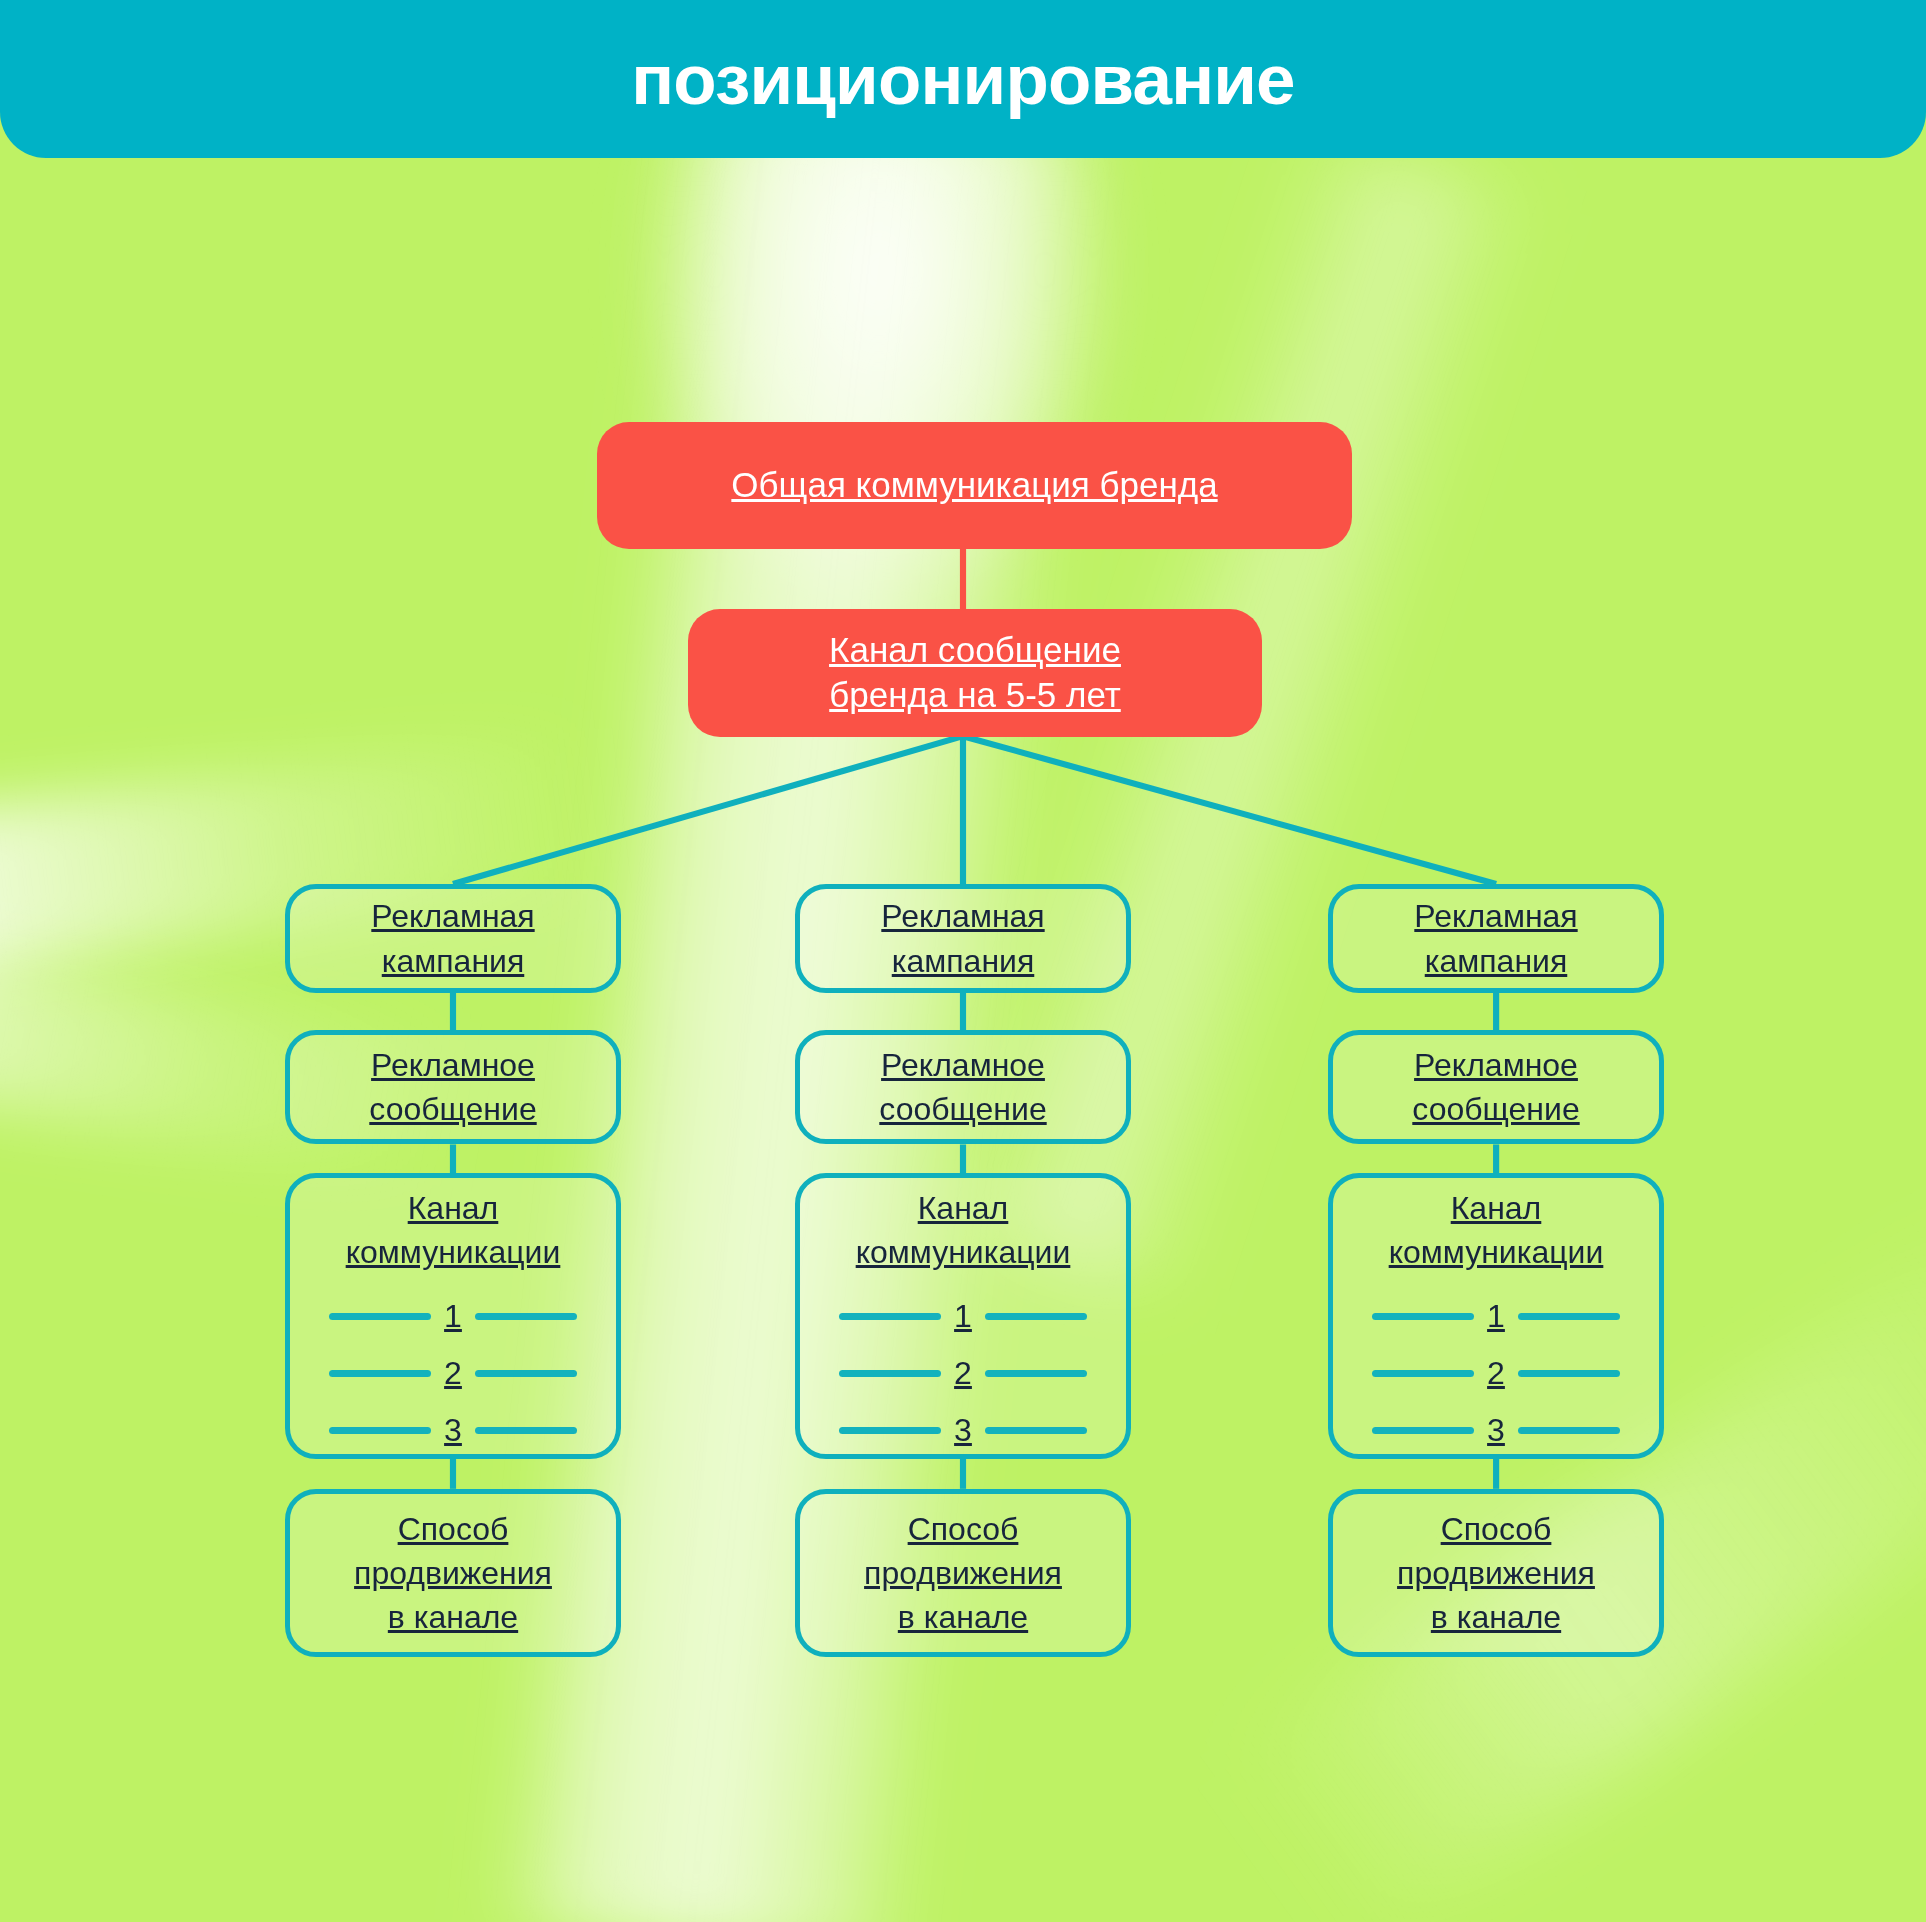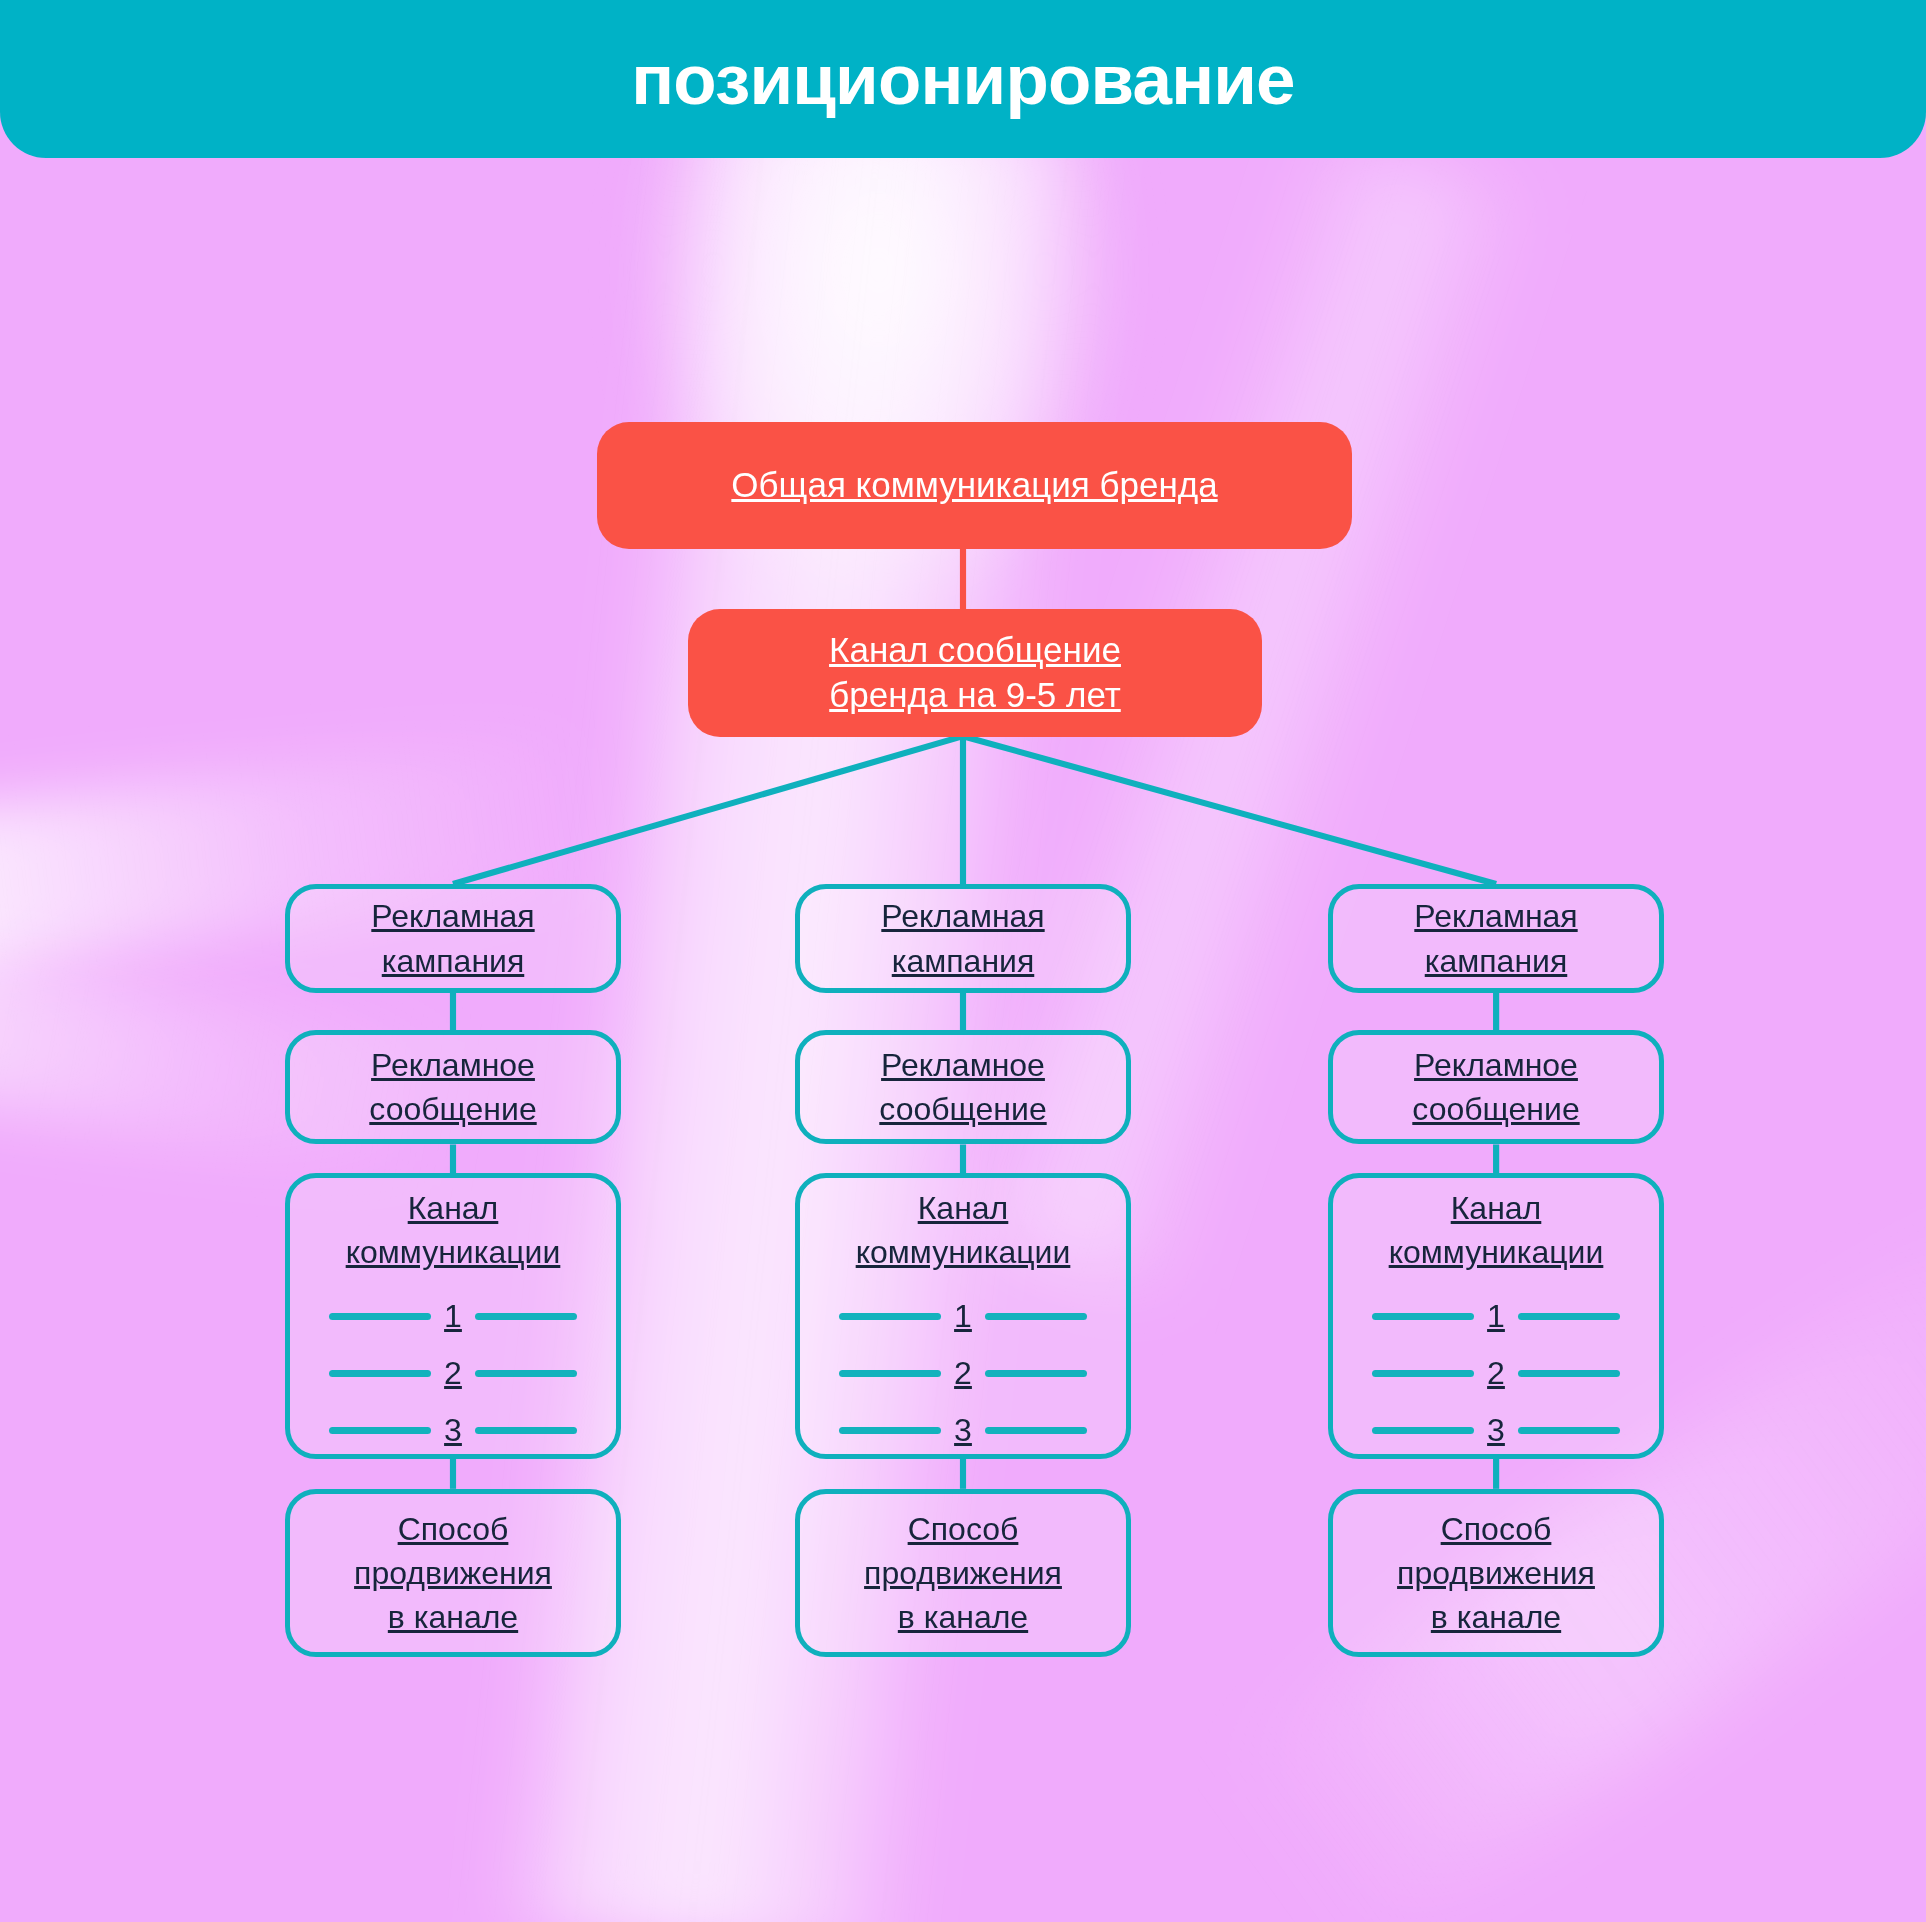--- a/index.html
+++ b/index.html
@@ -10,21 +10,21 @@
     width: 1926px;
     height: 1923px;
     font-family: "Liberation Sans", sans-serif;
     overflow: hidden;
   }
 
   #slide {
     position: relative;
     width: 1926px;
     height: 1923px;
-    background: #f0abfc;
+    background: #bef264;
     overflow: hidden;
   }
 
   
   .bg-layer {
     position: absolute;
     inset: 0;
     pointer-events: none;
   }
   .glow-top {
@@ -255,21 +255,21 @@
   </svg>
 
   <div id="diagram">
 
     <div class="node node-red" style="left:597px; top:422px; width:755px; height:127px;">
       <span>Общая коммуникация бренда</span>
     </div>
 
     <div class="node node-red" style="left:688px; top:609px; width:574px; height:128px;">
       <span>Канал сообщение</span>
-      <span>бренда на 9-5 лет</span>
+      <span>бренда на 5-5 лет</span>
     </div>
 
     <div class="node node-teal" style="left:285px; top:884px; width:336px; height:109px;">
       <span>Рекламная</span>
       <span>кампания</span>
     </div>
 
     <div class="node node-teal" style="left:285px; top:1030px; width:336px; height:114px;">
       <span>Рекламное</span>
       <span>сообщение</span>

